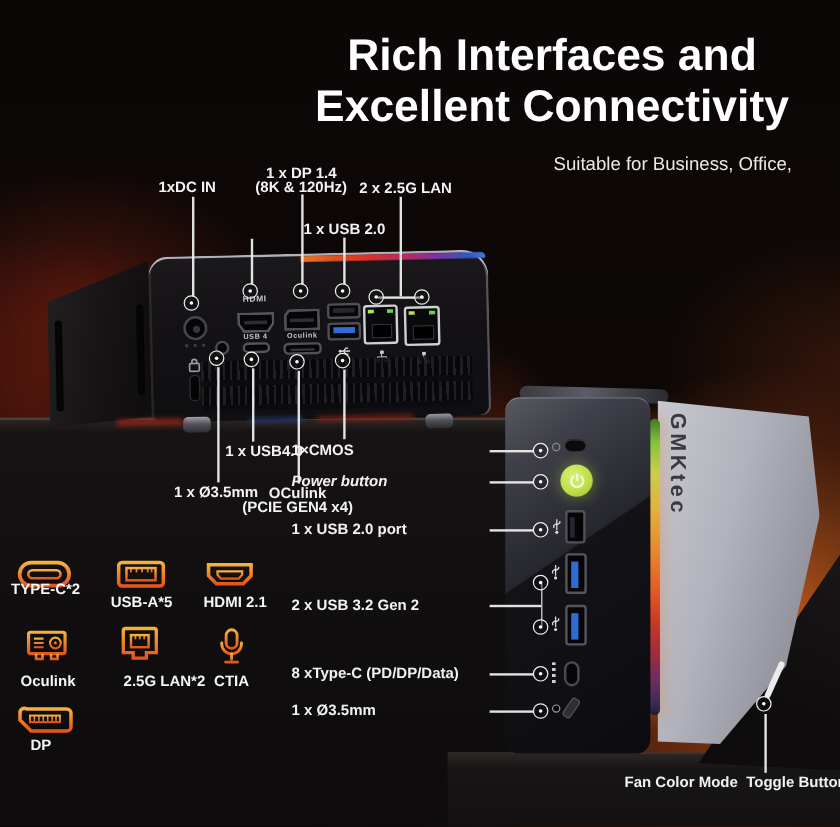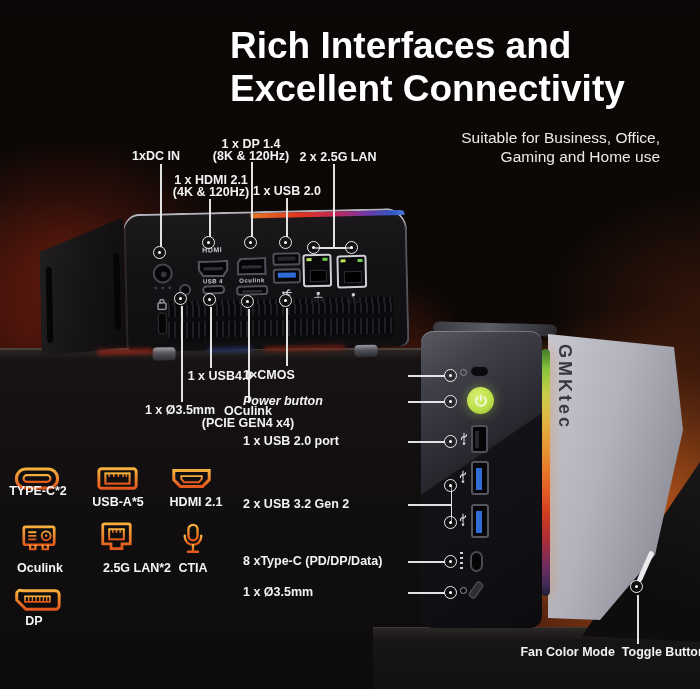--- a/index.html
+++ b/index.html
@@ -34,27 +34,26 @@
 
   <svg width="0" height="0" style="position:absolute">
       <defs>
     <linearGradient id="og" x1="0" y1="0" x2="0" y2="1">
       <stop offset="0" stop-color="#f6b13c"></stop>
           <stop offset="1" stop-color="#e2571b"></stop>
     </linearGradient>
   </defs>
     </svg>
 
-  <div class="abs" style="left:230px;top:24px;width:460px;font-weight:700;font-size:37px;line-height:43px;color:#fff;">
+  <div class="abs" style="left:230px;top:24px;width:460px;text-align:center;font-weight:700;font-size:37px;line-height:43px;color:#fff;">
     <div>Rich Interfaces and</div>
     <div>Excellent Connectivity</div>
   </div>
   <div class="abs" style="left:420px;top:128px;width:240px;text-align:right;font-size:15.5px;line-height:19px;color:#eceae8;">
     <div>Suitable for Business, Office,</div>
-    <div>Gaming and Home use</div>
   </div>
 
   <div class="abs" style="left:0;top:348px;width:428px;height:341px;background:linear-gradient(180deg,#2a2422 0,#171314 10px,#110e0f 45%,#0d0b0c 100%);border-top:2px solid #4a403a;"></div>
 
   <div class="abs" style="left:373px;top:627px;width:327px;height:62px;background:linear-gradient(180deg,#2b2726 0,#181515 12px,#121010 100%);border-top:1px solid #3e3732;"></div>
 
   <div class="abs" style="left:38px;top:205px;width:375px;height:155px;transform:rotate(-1.3deg);">
 
     <div class="abs" style="left:2px;top:10px;width:85px;height:137px;clip-path:polygon(0 24%,100% 0,100% 95%,0 100%);background:linear-gradient(100deg,#232021 0,#161314 55%,#0e0c0d 100%);">
       <span class="abs" style="left:6px;top:48px;width:6px;height:76px;background:#060505;border-radius:3px;"></span>
@@ -188,23 +187,20 @@
     <span class="port" style="left:470px;top:551px;width:13px;height:21px;border:2px solid #4a4a54;border-radius:7px;"></span>
     <span class="abs" style="left:460px;top:587px;width:7px;height:7px;border:1.5px solid #9a9aa2;border-radius:50%;box-sizing:border-box;background:#060608;"></span>
     <span class="abs" style="left:472px;top:581px;width:6px;height:16px;background:#2e2e33;border:1px solid #55555c;border-radius:3px;transform:rotate(35deg);"></span>
   </div>
 
   <div class="lbl" style="left:91px;top:150px;width:130px;">
     <span>1xDC IN</span></div>
   <div class="vline" style="left:160px;top:164px;height:83px;"></div>
   <span class="cmark" style="left:153px;top:246px;"></span>
 
-  <div class="lbl" style="left:146px;top:174px;width:130px;">
-    <span>1 x HDMI 2.1</span>
-    <small>(4K &amp; 120Hz)</small></div>
   <div class="vline" style="left:209px;top:199px;height:38px;"></div>
   <span class="cmark" style="left:202px;top:236px;"></span>
 
   <div class="lbl" style="left:186px;top:138px;width:130px;">
     <span>1 x DP 1.4</span>
     <small>(8K &amp; 120Hz)</small></div>
   <div class="vline" style="left:251px;top:162px;height:75px;"></div>
   <span class="cmark" style="left:244px;top:236px;"></span>
 
   <div class="lbl" style="left:222px;top:185px;width:130px;">

